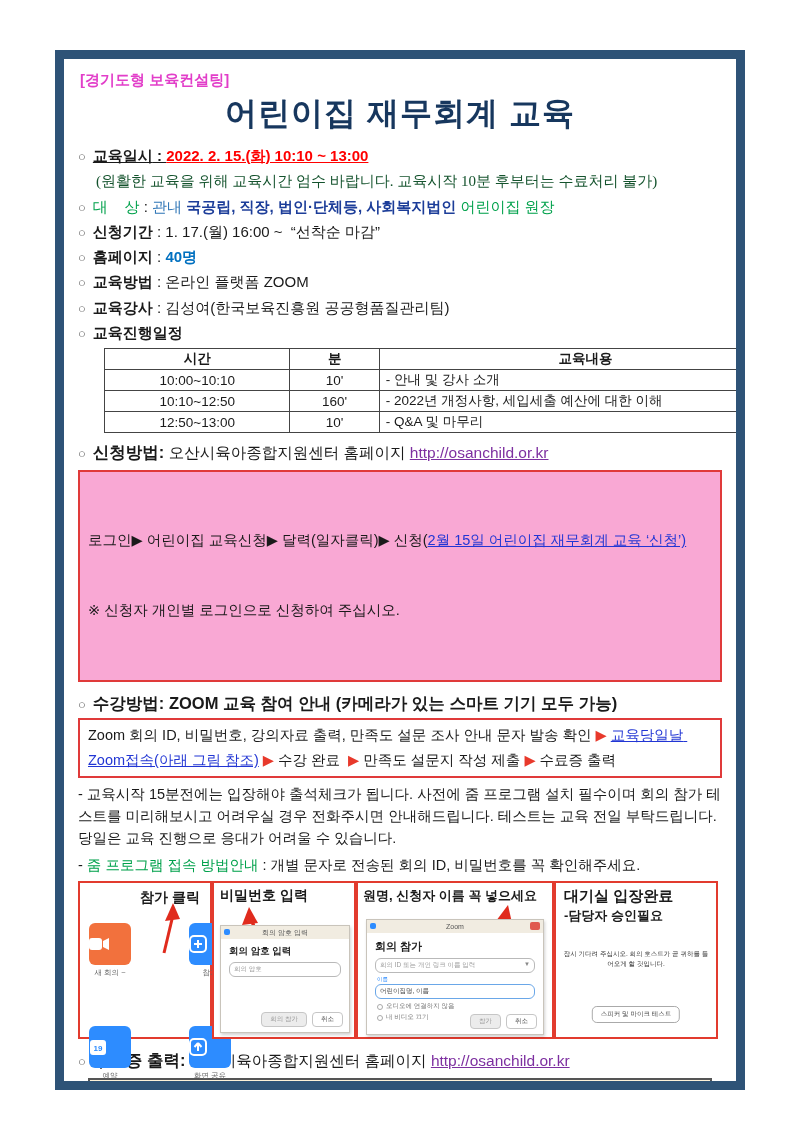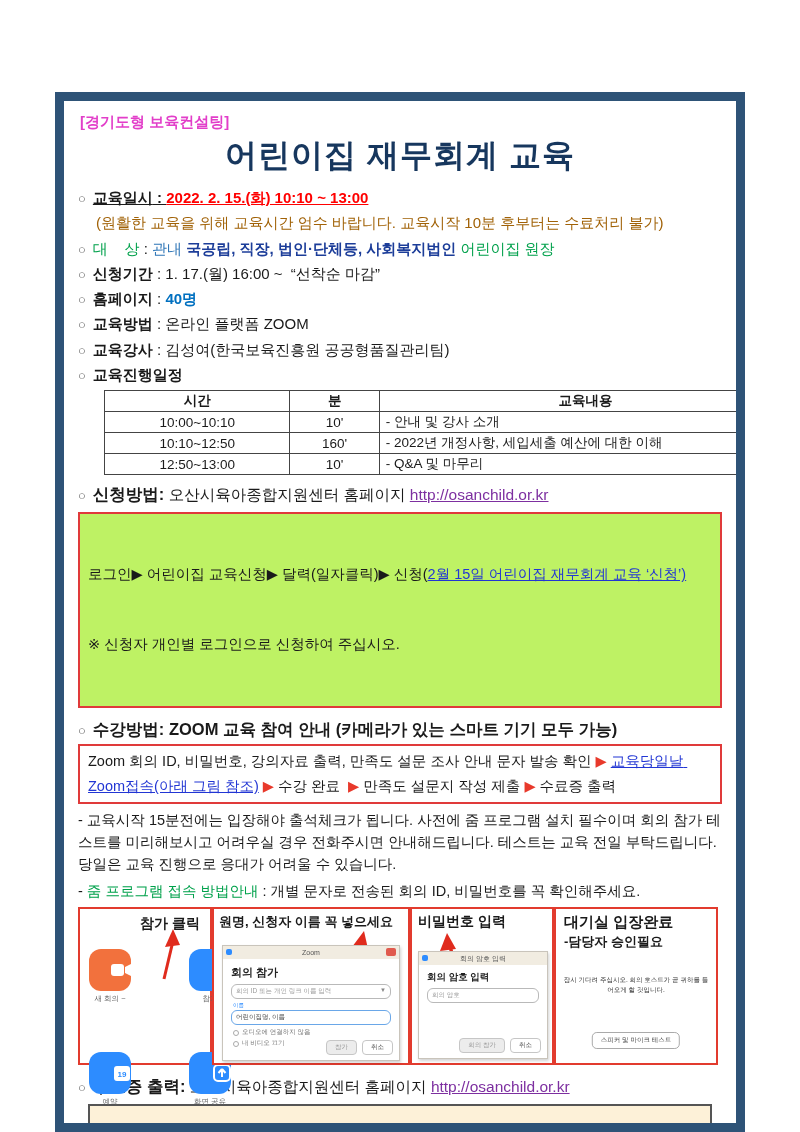--- a/index.html
+++ b/index.html
@@ -3,59 +3,59 @@
 <meta charset="utf-8">
 <style>
   * { box-sizing: border-box; }
   html,body { margin:0; padding:0; }
   body {
     width:800px; height:1132px; background:#fff; position:relative;
     font-family:"Liberation Sans","DejaVu Sans",sans-serif; color:#1a1a1a;
   }
   .frame {
     position:absolute; left:55px; top:50px; width:690px; height:1040px;
-    border:9px solid #2e5377; background:#fff; padding:8px 14px; overflow:hidden;margin-top:42px;
+    border:9px solid #2e5377; background:#fff; padding:8px 14px; overflow:hidden;
   }
   .tag { color:#e23ec9; font-weight:bold; font-size:15px; margin:4px 0 2px 2px; }
   .doc-title { text-align:center; font-size:32px; font-weight:bold; color:#17375e; margin:2px 0 8px; letter-spacing:1px; }
   .line { font-size:15px; line-height:1.62; white-space:pre-wrap; margin:1px 0; }
   .bullet { color:#555; font-size:13px; margin-right:7px; }
   .lbl { font-weight:bold; }
   .u { text-decoration:underline; }
   .red { color:#ff0000; font-weight:bold; }
   .green { color:#00a14b; font-weight:normal; }
   .blue-light { color:#2e75b6; }
   .blue-strong { color:#1c3d99; font-weight:bold; }
   .blue-val { color:#0070c0; font-weight:bold; }
-  .indent { margin-left:18px; color:#a16207; }
+  .indent { margin-left:18px; color:#14532d;font-family:Liberation Serif, serif; }
   table.sched { border-collapse:collapse; margin:3px 0 6px 26px; width:688px; font-size:13.5px; }
   table.sched th, table.sched td { border:1px solid #444; padding:1px 6px; }
   table.sched th { font-weight:bold; text-align:center; }
   td.c { text-align:center; } td.l { text-align:left; }
   .url { color:#7d2fa0; text-decoration:underline; }
   .h17 { font-size:16.5px; font-weight:bold; }
   .tanbox {
-    background:#bef264; border:2px solid #e03a3a; padding:3px 8px;
+    background:#f9a8d4; border:2px solid #e03a3a; padding:11px 8px;
     font-size:14.5px; line-height:1.6; margin:4px 0 8px; white-space:pre-wrap;
   }
   .whitebox {
     background:#fff; border:2px solid #e03a3a; padding:3px 8px;
     font-size:14.5px; line-height:1.72; margin:2px 0 6px; white-space:pre-wrap;
   }
   .linkblue { color:#2236d4; text-decoration:underline; }
   .red-arrow { color:#e8392b; }
   .note { font-size:14.5px; line-height:1.5; margin:6px 0 4px; white-space:pre-wrap; }
   .figure { display:flex; margin:4px 0 8px; }
   .panel { position:relative; border:2px solid #e23b2e; height:158px; background:#fff;padding-left:47px; }
   .p1 { width:134px; } .p2 { width:198px; } .p3 { width:144px; } .p4 { width:164px; }
   .pcap { font-weight:bold; font-size:14px; }
   .parrow { position:absolute; left:0; top:0; pointer-events:none; }
   .btn-grid { position:absolute; left:4px; top:40px; display:grid; grid-template-columns:52px 52px; grid-row-gap:10px;gap:48px; }
   .zcell { display:flex; flex-direction:column; align-items:center; }
-  .zbtn { width:42px; height:42px; border-radius:12px; display:flex; align-items:center; justify-content:flex-end; }
+  .zbtn { width:42px; height:42px; border-radius:6px; display:flex; align-items:center; justify-content:flex-start; }
   .zbtn.or { background:#f2713d; } .zbtn.bl { background:#2d8cff; }
   .zlbl { font-size:7.5px; color:#666; margin-top:3px; white-space:nowrap; }
   .mdialog { position:absolute; background:#fff; border:1px solid #c9c4bb; box-shadow:1px 2px 3px rgba(0,0,0,.18); }
   .mbar { background:#f1ece1; height:13px; display:flex; align-items:center; justify-content:center; font-size:7px; color:#555; position:relative; }
   .mbar .dotl { position:absolute; left:3px; top:3px; width:6px; height:6px; border-radius:2px; background:#2d8cff; }
   .mbar .dotr { position:absolute; right:3px; top:2px; width:10px; height:8px; border-radius:2px; background:#e05a4e; }
   .mhead { font-weight:bold; font-size:11px; margin:6px 8px 4px; color:#222; }
   .minput { border:1px solid #b9b9b9; border-radius:6px; font-size:6.5px; color:#9a9a9a; padding:2px 4px; margin:3px 8px; position:relative; white-space:nowrap; overflow:hidden; }
   .minput.focus { border-color:#6aa7e8; color:#444; }
   .minput .dd { position:absolute; right:4px; top:2px; color:#888; font-size:6px; }
@@ -183,20 +183,40 @@
             <svg width="18" height="18">
                 <rect x="1" y="1" width="16" height="16" rx="4" fill="none" stroke="#fff" stroke-width="2"></rect>
                 <path d="M9,13 V6 M9,5 L5.5,9 M9,5 L12.5,9" stroke="#fff" stroke-width="2" fill="none"></path>
               </svg>
           </div>
           <div class="zlbl">화면 공유</div>
         </div>
       </div>
     </div>
 
+    <div class="panel p3">
+      <div class="pcap" style="position:absolute;top:4px;left:6px;">비밀번호 입력</div>
+      <svg class="parrow" width="140" height="154">
+        <path d="M56,122 L38,36" stroke="#e02b1d" stroke-width="3.5" fill="none"></path>
+        <path d="M35,24 L28,42 L44,40 Z" fill="#e02b1d"></path>
+      </svg>
+      <div class="mdialog" style="left:6px;top:42px;width:130px;height:108px;">
+        <div class="mbar">
+          <span class="dotl"></span>
+          <span>회의 암호 입력</span>
+        </div>
+        <div class="mhead" style="font-size:9.5px">회의 암호 입력</div>
+        <div class="minput"><span>회의 암호</span></div>
+        <div class="mbtns">
+          <span class="mbtn gray">회의 참가</span>
+          <span class="mbtn">취소</span>
+        </div>
+      </div>
+    </div>
+
     <div class="panel p2">
       <div class="pcap" style="position:absolute;top:4px;left:5px;font-size:13px;">원명, 신청자 이름 꼭 넣으세요</div>
       <svg class="parrow" width="194" height="154">
         <path d="M112,112 L146,34" stroke="#e02b1d" stroke-width="3.5" fill="none"></path>
         <path d="M150,22 L138,38 L154,40 Z" fill="#e02b1d"></path>
       </svg>
       <div class="mdialog" style="left:8px;top:36px;width:178px;height:116px;">
         <div class="mbar">
           <span class="dotl"></span>
           <span>Zoom</span>
@@ -214,40 +234,20 @@
             <span class="ro"></span>
             <span>내 비디오 끄기</span>
           </div>
         <div class="mbtns">
           <span class="mbtn gray">참가</span>
           <span class="mbtn">취소</span>
         </div>
       </div>
     </div>
 
-    <div class="panel p3">
-      <div class="pcap" style="position:absolute;top:4px;left:6px;">비밀번호 입력</div>
-      <svg class="parrow" width="140" height="154">
-        <path d="M56,122 L38,36" stroke="#e02b1d" stroke-width="3.5" fill="none"></path>
-        <path d="M35,24 L28,42 L44,40 Z" fill="#e02b1d"></path>
-      </svg>
-      <div class="mdialog" style="left:6px;top:42px;width:130px;height:108px;">
-        <div class="mbar">
-          <span class="dotl"></span>
-          <span>회의 암호 입력</span>
-        </div>
-        <div class="mhead" style="font-size:9.5px">회의 암호 입력</div>
-        <div class="minput"><span>회의 암호</span></div>
-        <div class="mbtns">
-          <span class="mbtn gray">회의 참가</span>
-          <span class="mbtn">취소</span>
-        </div>
-      </div>
-    </div>
-
     <div class="panel p4">
       <div class="pcap" style="position:absolute;top:4px;left:8px;font-size:15px;">대기실 입장완료</div>
       <div class="pcap" style="position:absolute;top:24px;left:8px;font-size:13px;">-담당자 승인필요</div>
       <div class="wait-text">잠시 기다려 주십시오. 회의 호스트가 곧 귀하를 들어오게 할 것입니다.</div>
       <div class="wait-btn">스피커 및 마이크 테스트</div>
     </div>
 
   </div>
 
   <div class="line" style="font-size:15.5px"><span class="bullet">○</span><span class="h17">수료증 출력:</span><span> 오산시육아종합지원센터 홈페이지 </span><a class="url">http://osanchild.or.kr</a></div>

